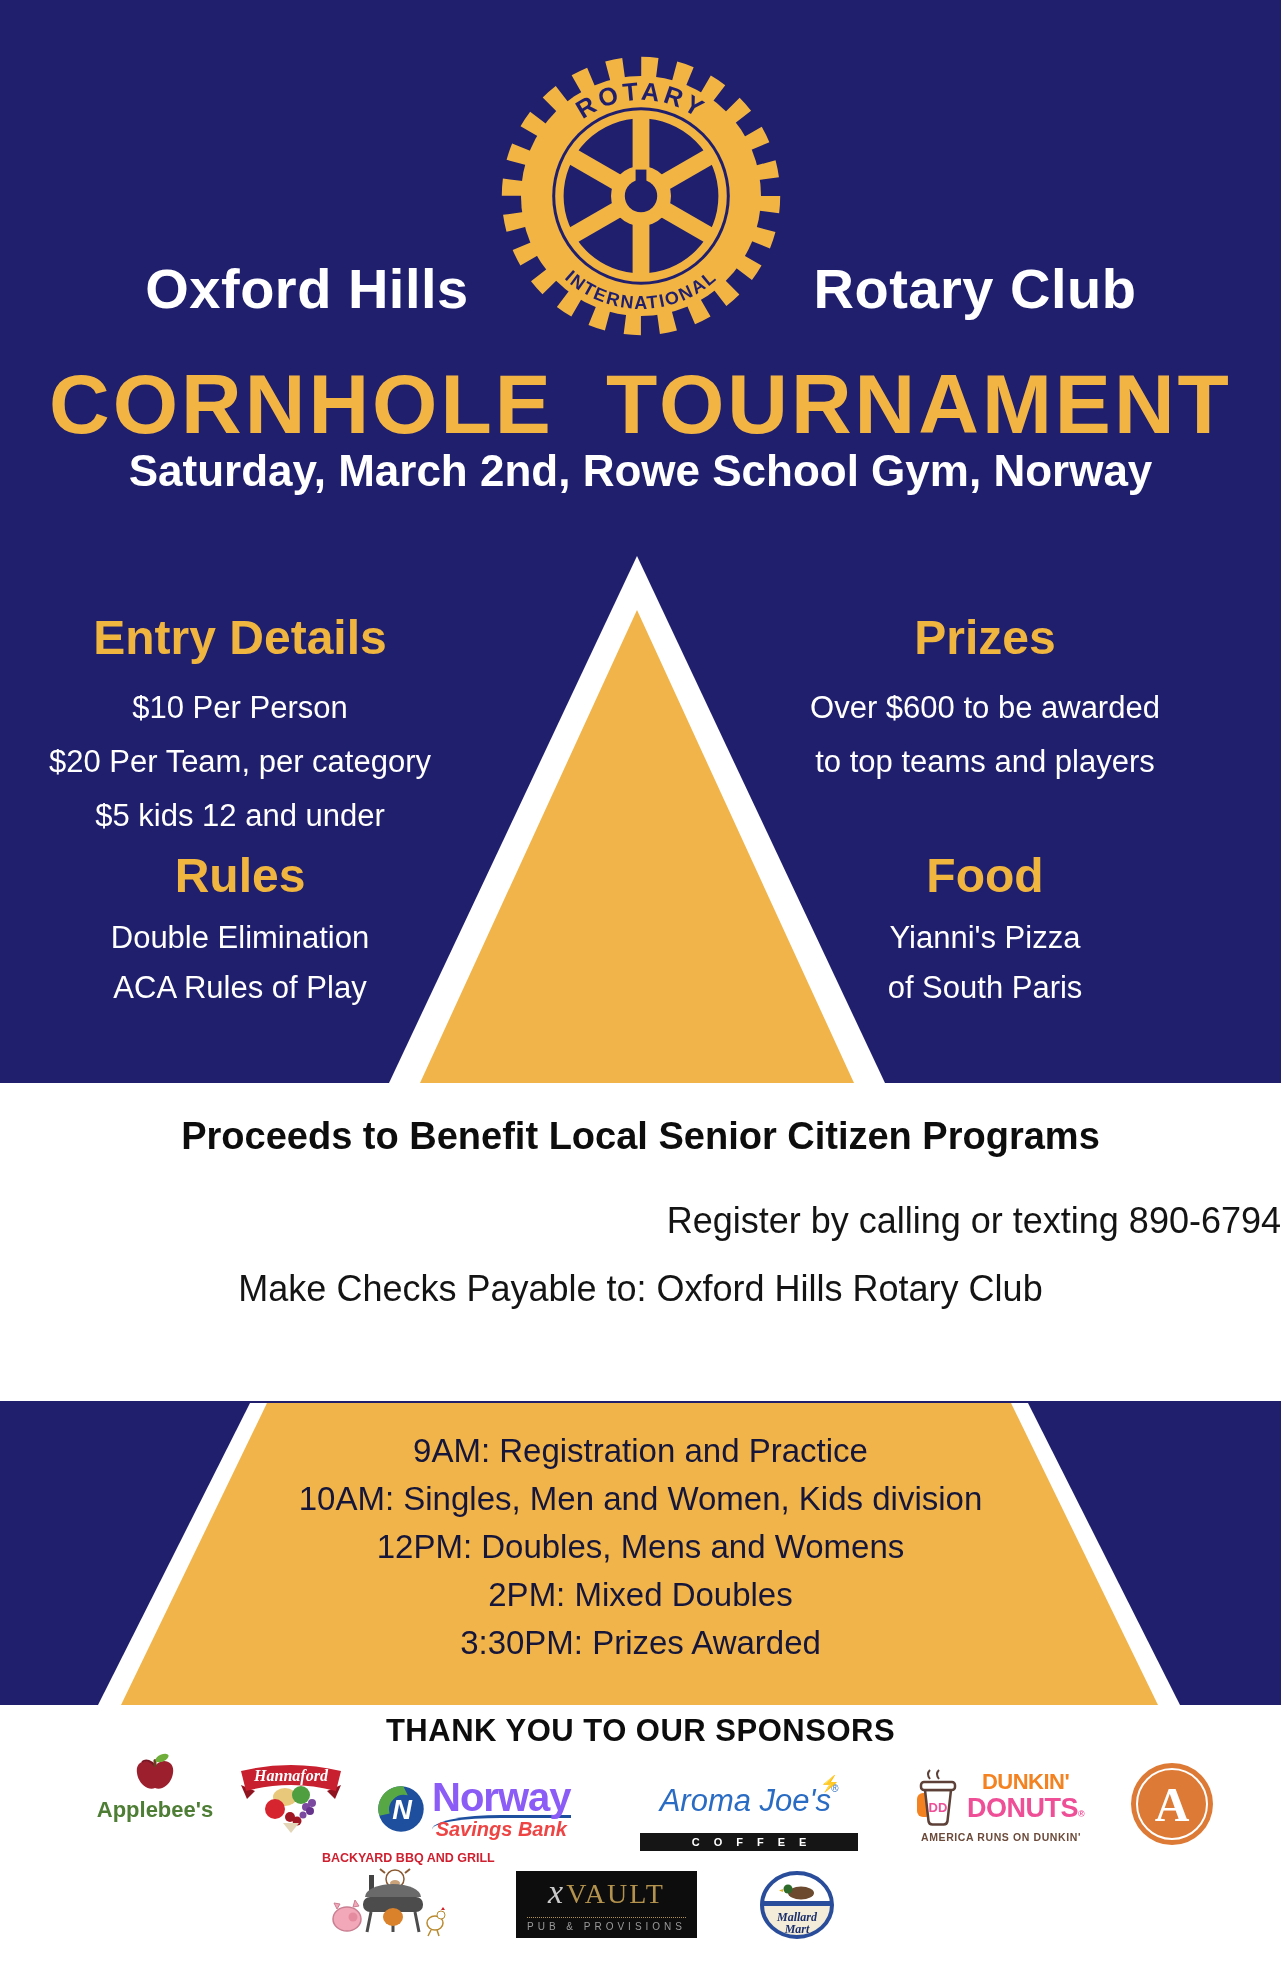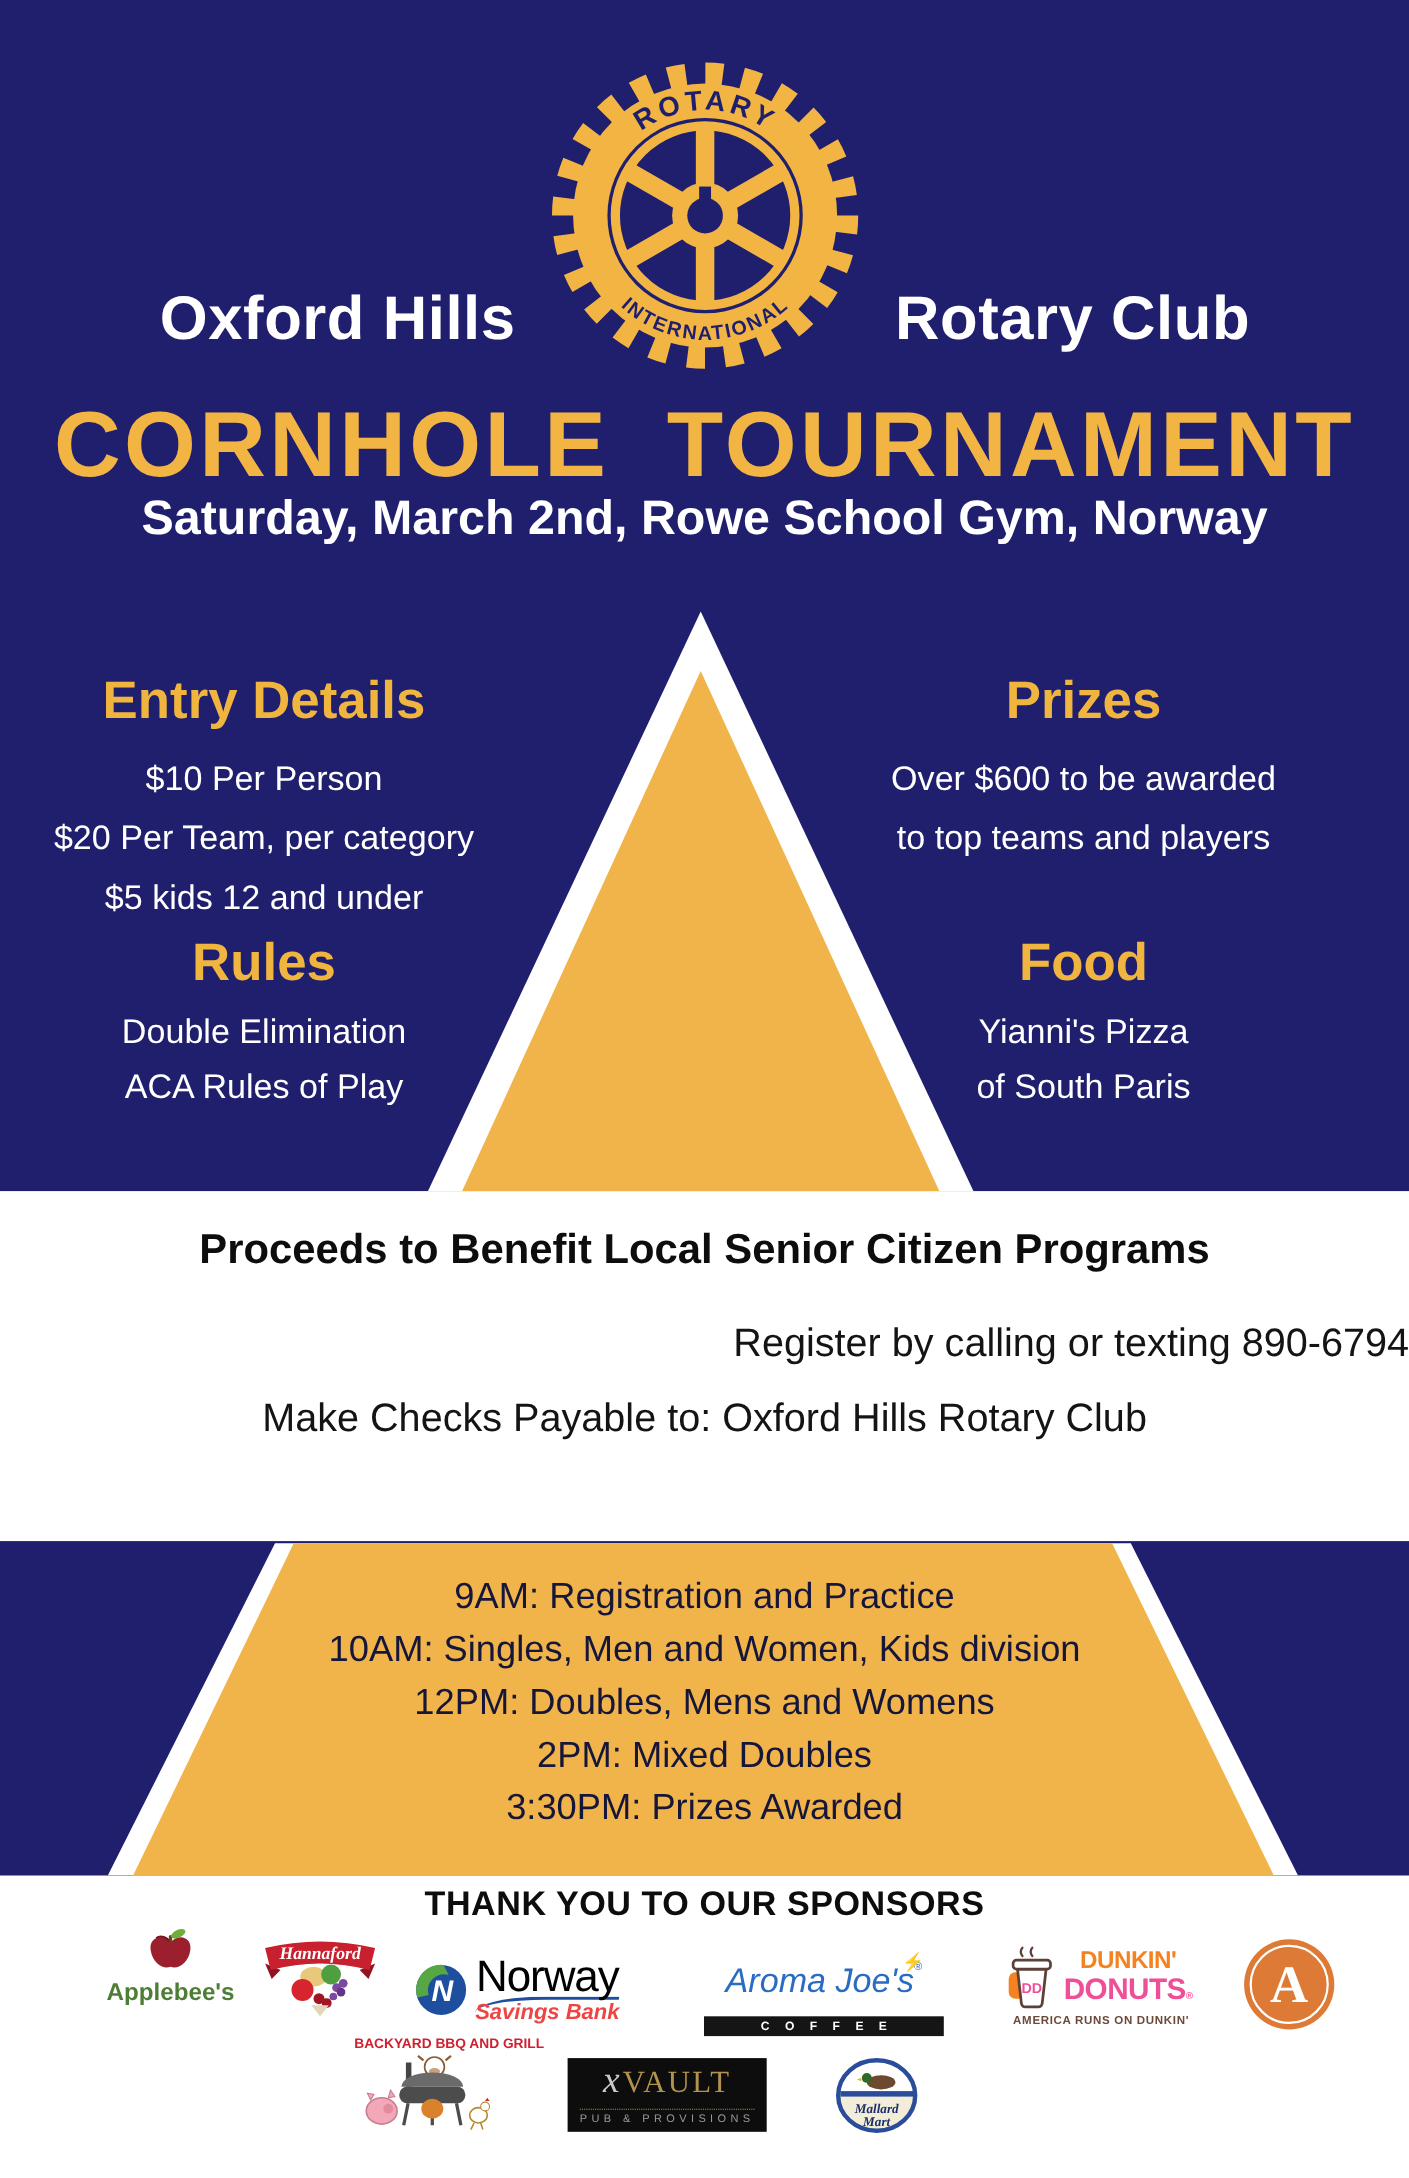--- a/index.html
+++ b/index.html
@@ -30,21 +30,21 @@
   .navy-mid{position:absolute;left:0;top:1401px;width:1281px;height:364px;background:#201f6e;}
   .sched{position:absolute;left:0;top:26px;width:100%;text-align:center;color:#16163a;
          font-size:33px;line-height:48px;}
   
   .footer{position:absolute;left:0;top:1705px;width:1281px;height:271px;background:#fff;}
   .sponsor-h{position:absolute;left:0;top:8px;width:100%;text-align:center;color:#0d0d0d;
              font-size:31px;font-weight:800;letter-spacing:.5px;}
   .logo{position:absolute;text-align:center;}
   .applebees-txt{color:#4e7e35;font-size:22px;font-weight:700;margin-top:-2px;}
   .norway-wrap{display:flex;align-items:center;gap:6px;}
-  .norway-txt1{color:#000000;font-size:40px;font-weight:400;line-height:36px;letter-spacing:-1px;}
+  .norway-txt1{color:#8b5cf6;font-size:40px;font-weight:700;line-height:36px;letter-spacing:-1px;}
   .norway-txt2{color:#ef4444;font-size:20px;font-weight:700;font-style:italic;line-height:20px;
                border-top:3px solid #1d4f9e;border-radius:50% 0 0 0/60% 0 0 0;padding-top:1px;}
   .aroma-name{color:#2a6cc4;font-size:31px;font-weight:400;font-style:italic;white-space:nowrap;position:relative;}
   .aroma-bolt{color:#d42027;font-size:16px;position:absolute;top:-9px;right:18px;font-style:normal;}
   .aroma-reg{color:#2a6cc4;font-size:10px;vertical-align:top;}
   .aroma-bar{margin-top:14px;background:#151515;color:#fff;font-size:11px;font-weight:700;
              letter-spacing:14px;padding:3px 0 3px 14px;text-align:center;}
   .dunkin-wrap{display:flex;gap:5px;align-items:flex-start;}
   .dunkin-l1{color:#f48220;font-size:22px;font-weight:800;line-height:26px;letter-spacing:-.5px;}
   .dunkin-l2{color:#ef4f97;font-size:27px;font-weight:800;line-height:26px;letter-spacing:-.5px;}

